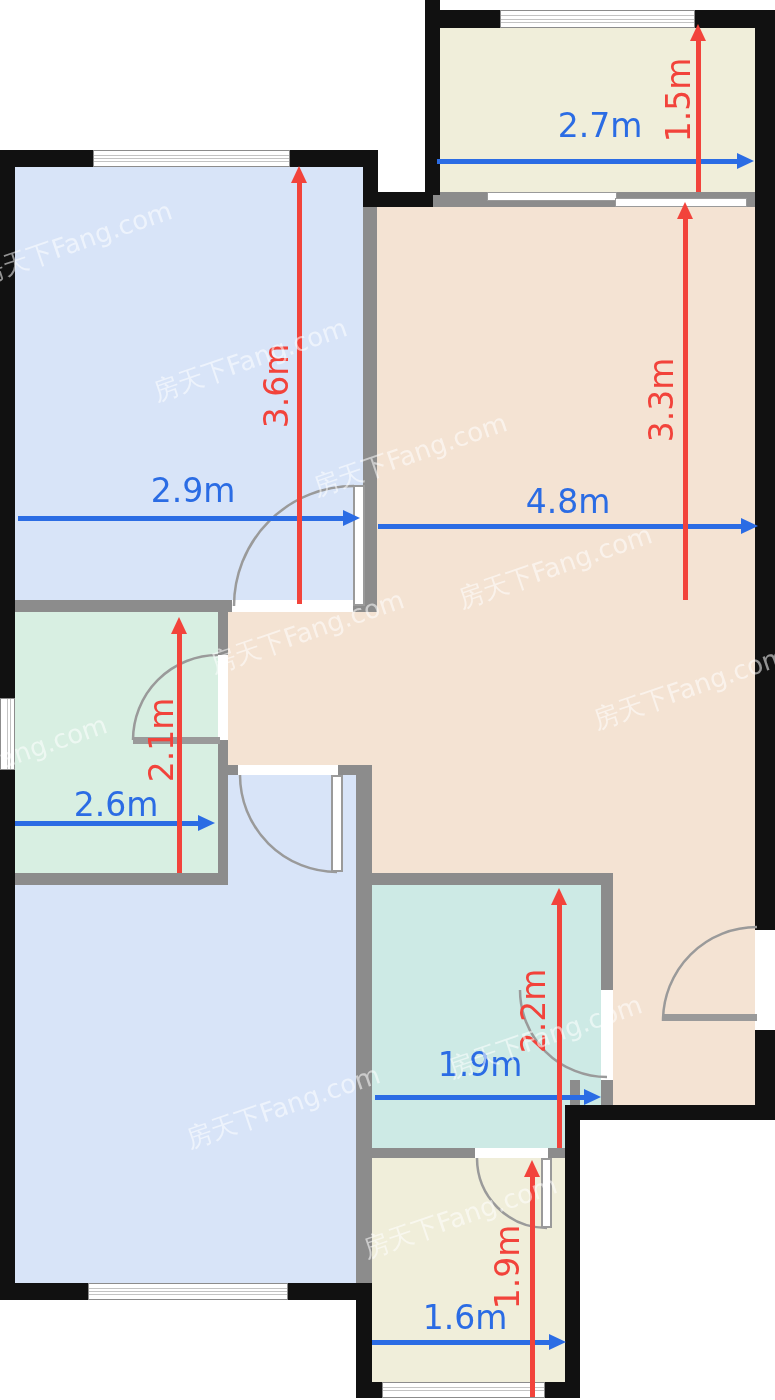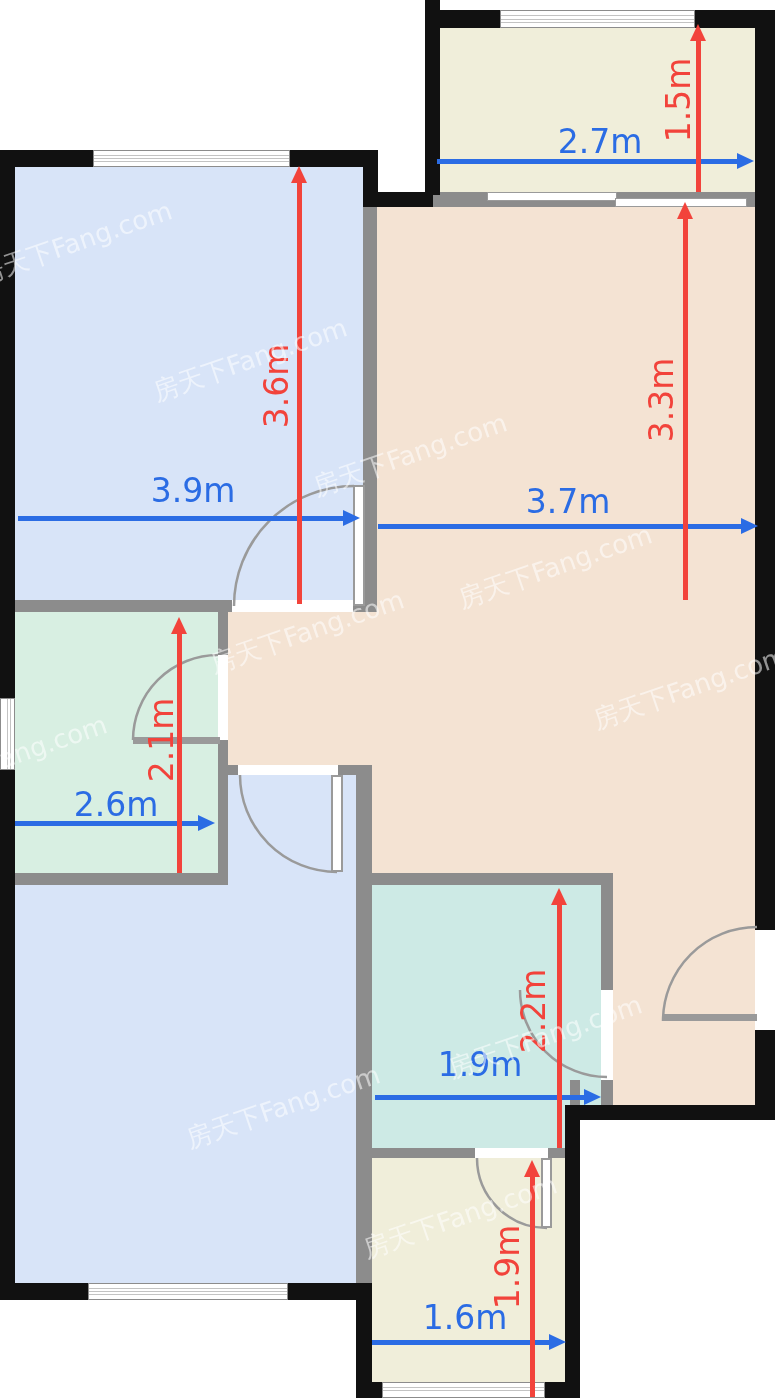--- a/index.html
+++ b/index.html
@@ -119,25 +119,25 @@
   <div class="bar-v" style="left:696px;top:40px;height:152px;"></div>
   <div class="ah-u" style="left:677px;top:202px;"></div>
   <div class="bar-v" style="left:683px;top:218px;height:382px;"></div>
   <div class="ah-u" style="left:171px;top:617px;"></div>
   <div class="bar-v" style="left:177px;top:633px;height:240px;"></div>
   <div class="ah-u" style="left:551px;top:888px;"></div>
   <div class="bar-v" style="left:557px;top:904px;height:244px;"></div>
   <div class="ah-u" style="left:524px;top:1160px;"></div>
   <div class="bar-v" style="left:530px;top:1176px;height:221px;"></div>
 
-  <div class="dlab h" style="left:193px;top:490px;">3.9m</div>
+  <div class="dlab h" style="left:193px;top:490px;">2.9m</div>
   <div class="dlab v" style="left:276px;top:386px;">3.6m</div>
-  <div class="dlab h" style="left:600px;top:141px;">2.7m</div>
+  <div class="dlab h" style="left:600px;top:125px;">2.7m</div>
   <div class="dlab v" style="left:678px;top:100px;">1.5m</div>
-  <div class="dlab h" style="left:568px;top:501px;">3.7m</div>
+  <div class="dlab h" style="left:568px;top:501px;">4.8m</div>
   <div class="dlab v" style="left:661px;top:400px;">3.3m</div>
   <div class="dlab h" style="left:116px;top:804px;">2.6m</div>
   <div class="dlab v" style="left:161px;top:740px;">2.1m</div>
   <div class="dlab h" style="left:480px;top:1064px;">1.9m</div>
   <div class="dlab v" style="left:533px;top:1011px;">2.2m</div>
   <div class="dlab h" style="left:465px;top:1317px;">1.6m</div>
   <div class="dlab v" style="left:507px;top:1267px;">1.9m</div>
 
   <div class="wm" style="left:75px;top:243px;">房天下Fang.com</div>
   <div class="wm" style="left:250px;top:360px;">房天下Fang.com</div>

